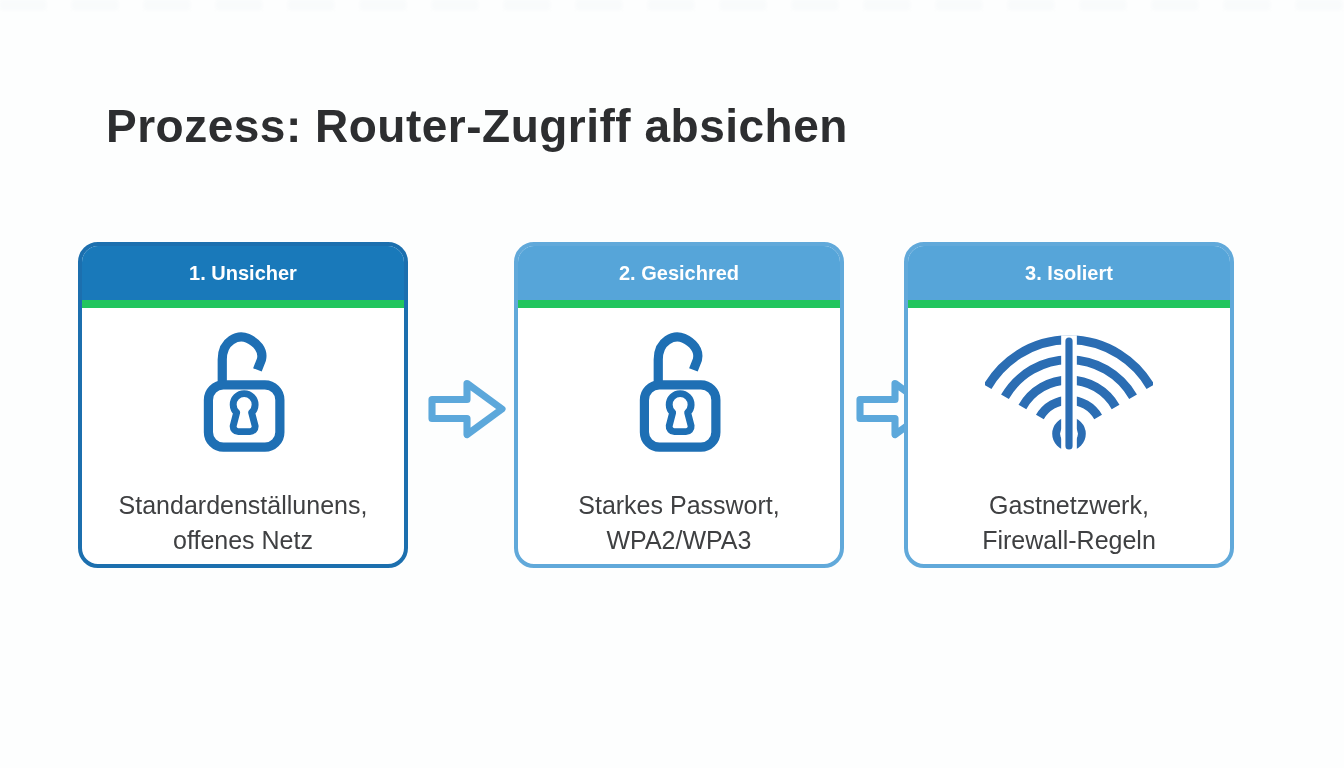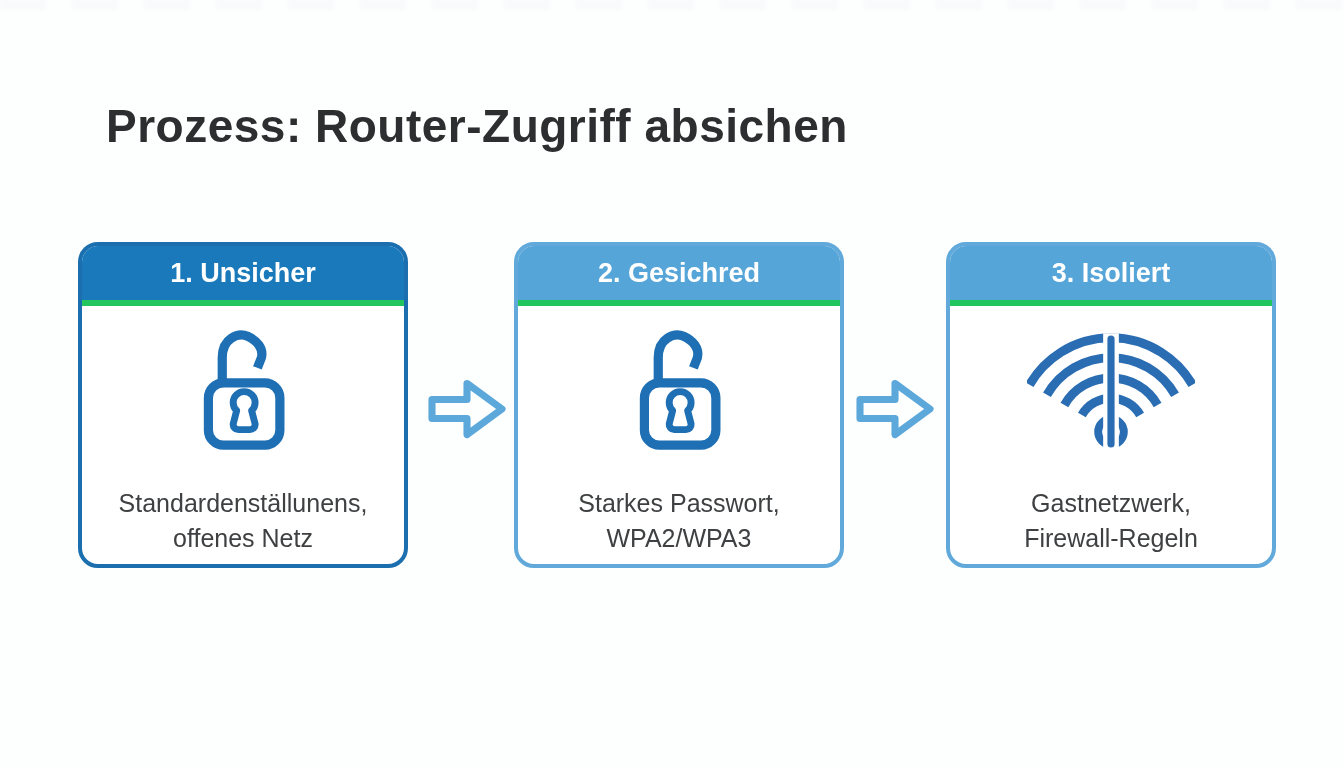--- a/index.html
+++ b/index.html
@@ -39,27 +39,27 @@
     width: 330px; height: 326px;
     box-sizing: border-box;
     background: #ffffff;
     border-radius: 20px;
     overflow: hidden;
   }
   .card--dark  { border: 4px solid #1c6fae; }
   .card--light { border: 4px solid #61a9da; }
   .card--1 { left: 78px; }
   .card--2 { left: 514px; }
-  .card--3 { left: 946px; }
+  .card--3 { left: 904px; }
   .card__header {
     height: 54px;
     display: flex; align-items: center; justify-content: center;
-    border-bottom: 6px solid #22c55e;
+    border-bottom: 8px solid #22c55e;
     color: #ffffff;
-    font-size: 27px; font-weight: 700;
+    font-size: 20px; font-weight: 700;
   }
   .card--dark  .card__header { background: #1979ba; }
   .card--light .card__header { background: #56a5d9; }
   .card__body {
     display: flex; flex-direction: column; align-items: center;
   }
   .card__icon {
     height: 170px;
     display: flex; align-items: center; justify-content: center;
   }

